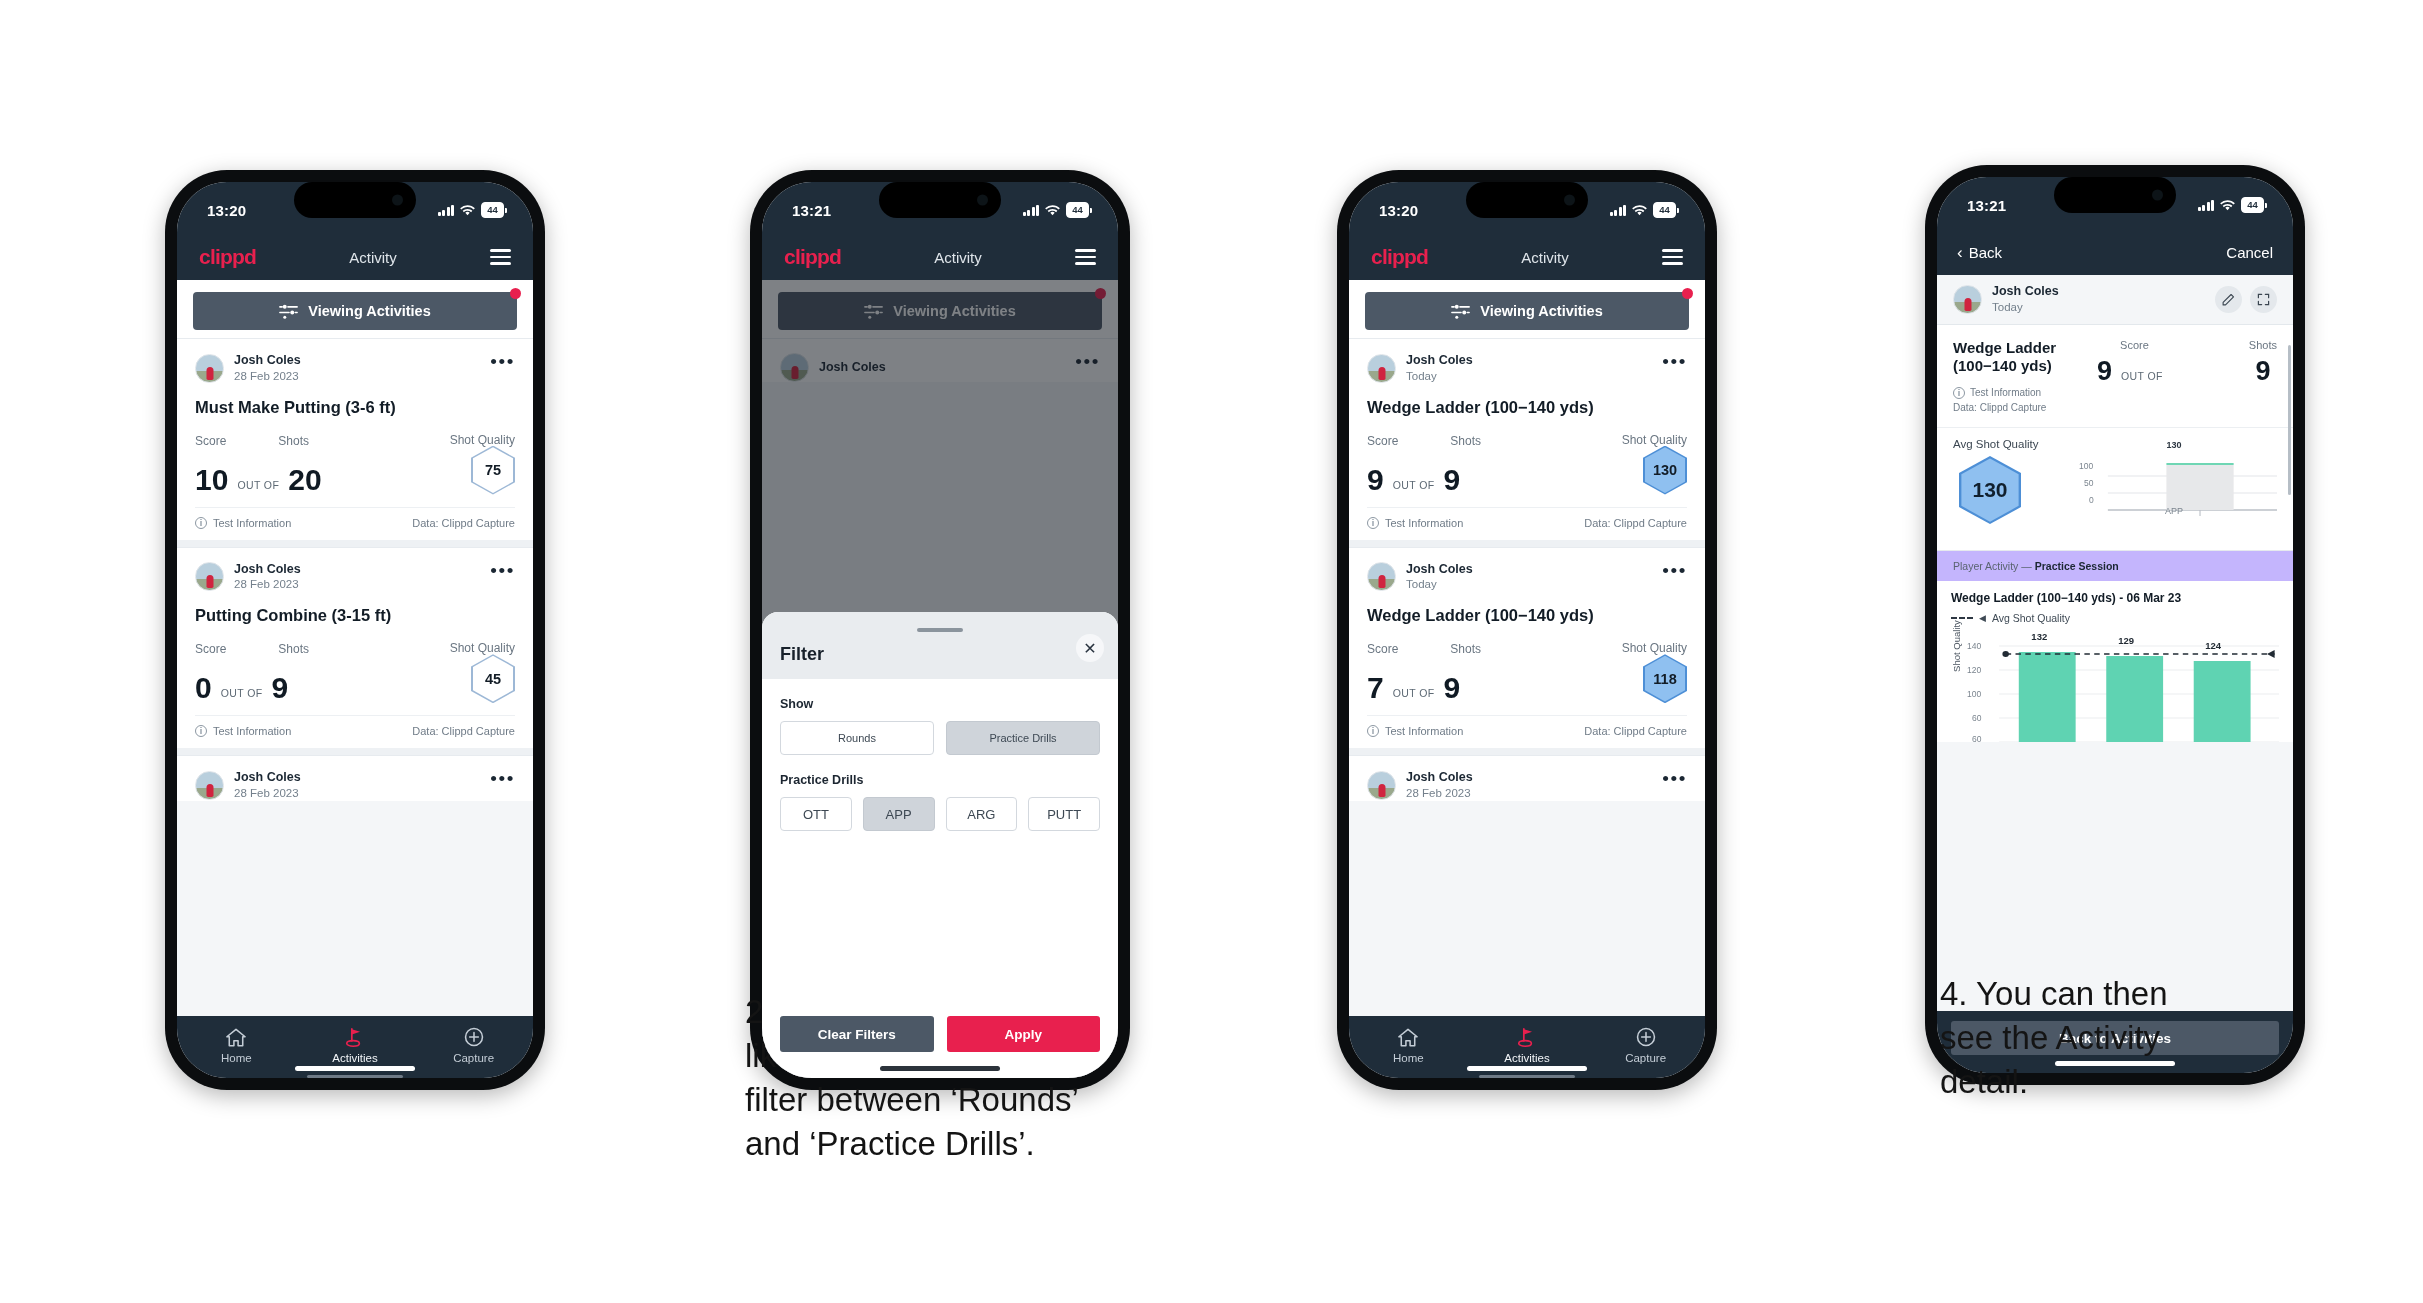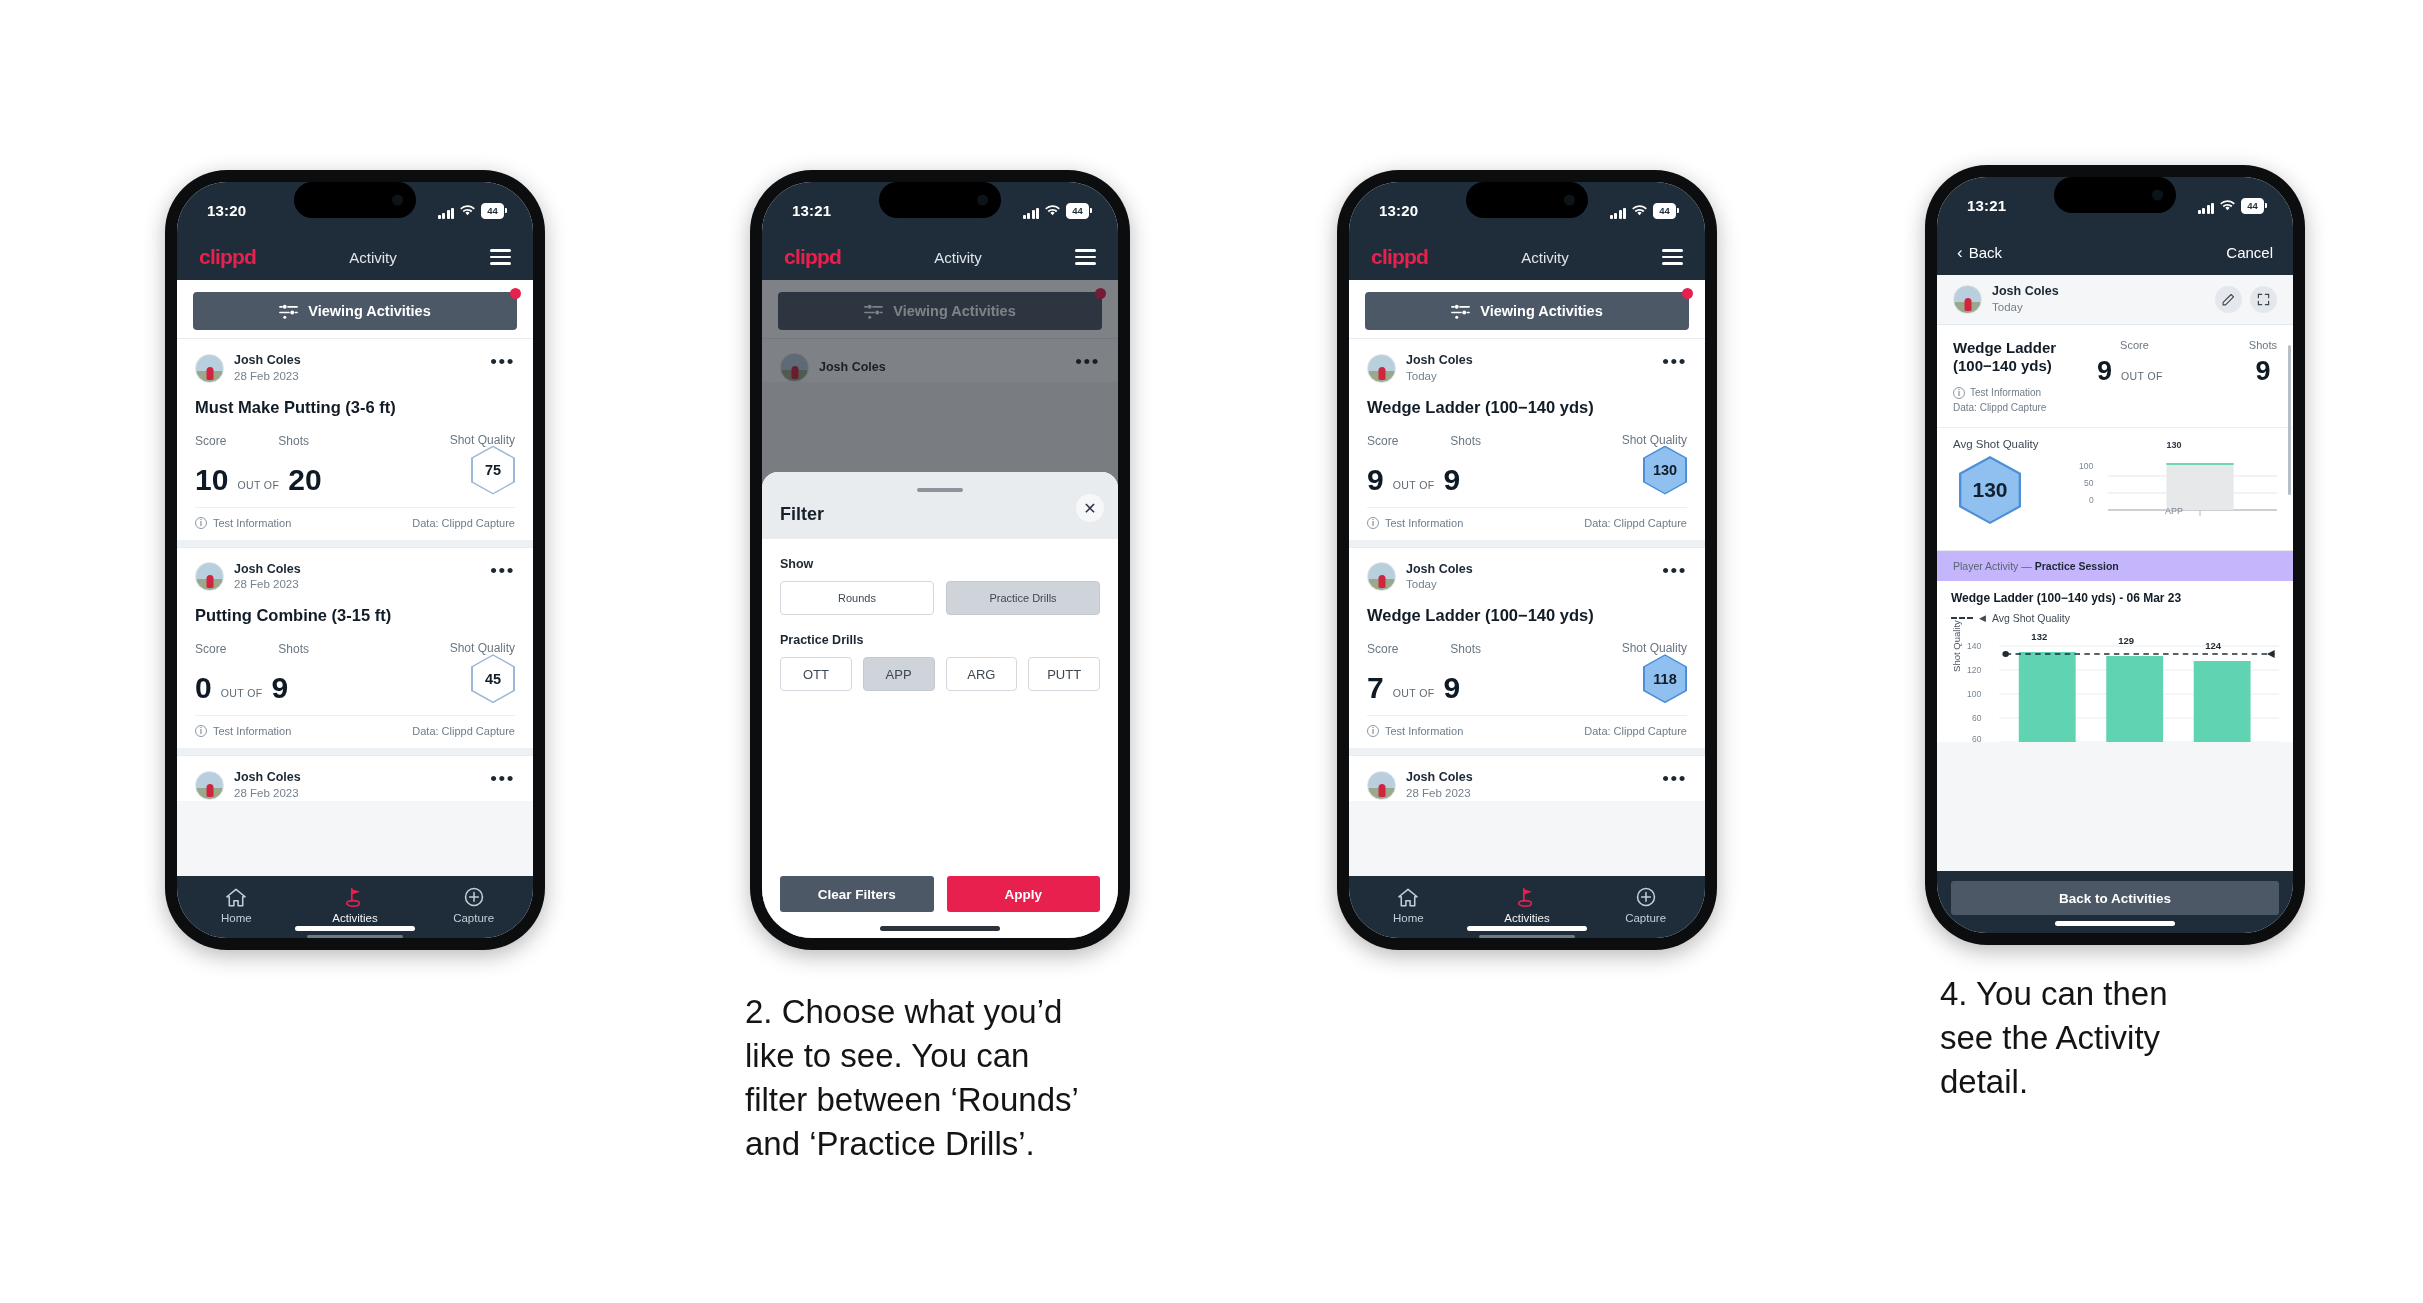--- a/index.html
+++ b/index.html
@@ -7,21 +7,21 @@
     width: 2423px; height: 1303px;
     background: #ffffff;
     font-family: "Liberation Sans", sans-serif;
     overflow: hidden;
   }
   .stage { position: relative; width: 2423px; height: 1303px; }
 
   
   .phone {
     position: absolute;
-    width: 380px; height: 780px;
+    width: 380px; height: 920px;
     background: #0b0d0f;
     border-radius: 62px;
     padding: 12px;
     box-shadow: 0 6px 22px rgba(0,0,0,.28);
   }
   .phone-inner {
     position: relative;
     width: 100%; height: 100%;
     border-radius: 50px;
     overflow: hidden;
@@ -42,21 +42,21 @@
   .statusbar {
     height: 52px; flex: 0 0 52px;
     background: #1f2d3a;
     color: #fff;
     display: flex; align-items: center; justify-content: space-between;
     padding: 0 26px 0 30px;
     font-size: 15px; font-weight: bold;
     position: relative; z-index: 20;
   }
   .statusbar .time { letter-spacing: .2px; padding-top: 4px; }
-  .status-right { display: flex; align-items: flex-end; gap: 6px; padding-top: 4px; }
+  .status-right { display: flex; align-items: center; gap: 6px; padding-top: 4px; }
   .bars { display: flex; align-items: flex-end; gap: 1.5px; height: 11px; }
   .bars i { display:block; width: 3px; background: #fff; border-radius: 1px; }
   .bars i:nth-child(1){height:4px}.bars i:nth-child(2){height:6px}
   .bars i:nth-child(3){height:8.5px}.bars i:nth-child(4){height:11px}
   .batt {
     border: 1.6px solid #fff; border-radius: 4px;
     font-size: 9.5px; line-height: 1;
     padding: 2px 3px 2.5px 3px; min-width: 23px; text-align: center;
     background: #fff; color: #1f2d3a; font-weight: bold;
   }

